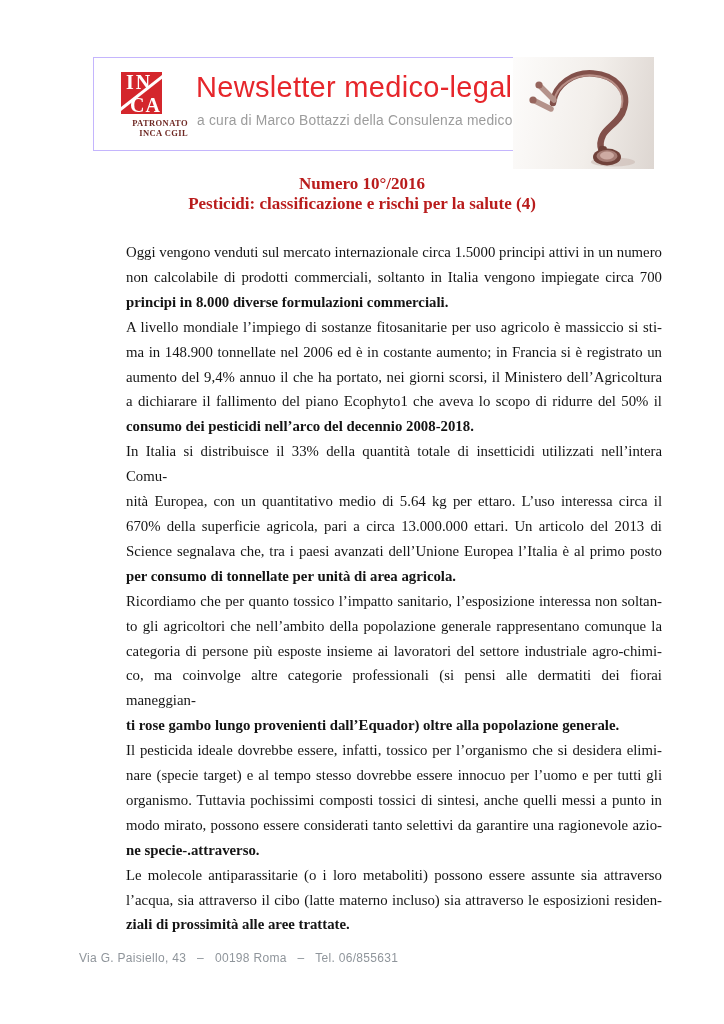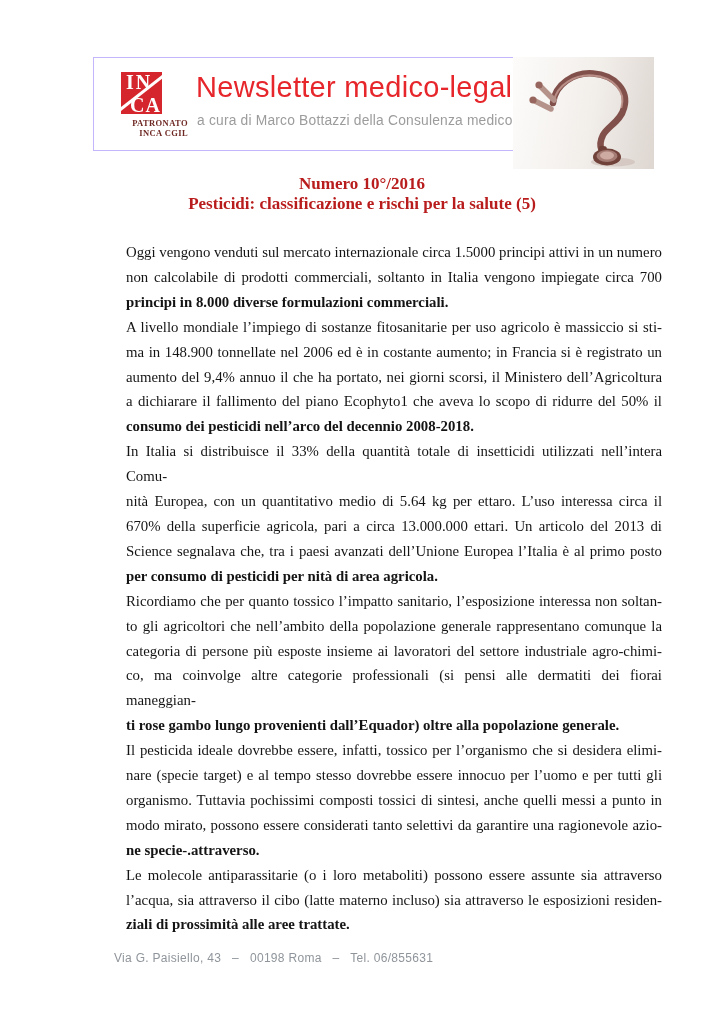--- a/index.html
+++ b/index.html
@@ -32,21 +32,21 @@
   .doc-heading{position:absolute;left:0;top:174px;width:724px;text-align:center;
                color:#b91c1c;font:bold 17px/20px "Liberation Serif",serif;}
 
   
   .article{position:absolute;left:97px;top:240px;width:536px;color:#141414;
            font:400 14.8px/24.9px "Liberation Serif",serif;margin-left:29px;}
   .pline{text-align:justify;text-align-last:justify;}
   .pline.last{text-align:left;text-align-last:left;font-weight:bold;}
 
   
-  .footer{position:absolute;left:114px;top:951px;color:#8f959b;white-space:pre;
+  .footer{position:absolute;left:79px;top:951px;color:#8f959b;white-space:pre;
           font:400 12px/15px "Liberation Sans",sans-serif;letter-spacing:0.3px;}
 </style>
 </head>
 <body>
 
 <div id="page">
 
   <div class="header-box">
     <div class="logo-square">
       <span class="logo-line1">IN</span>
@@ -72,37 +72,37 @@
         <rect x="85.5" y="89" width="8" height="9" rx="2.5" fill="#6e4038" transform="rotate(10 89.5 93.5)"></rect>
         <ellipse cx="94" cy="100" rx="14" ry="8.5" fill="#70423a"></ellipse>
         <ellipse cx="94" cy="99" rx="10.5" ry="6" fill="#a57c74"></ellipse>
         <ellipse cx="94" cy="98.5" rx="7" ry="4" fill="#cdaaa2"></ellipse>
       </svg>
     </div>
   </div>
 
   <div class="doc-heading">
     <div>Numero 10°/2016</div>
-    <div>Pesticidi: classificazione e rischi per la salute (5)</div>
+    <div>Pesticidi: classificazione e rischi per la salute (4)</div>
   </div>
 
   <div class="article">
       <div class="pline">Oggi vengono venduti sul mercato internazionale circa 1.5000 principi attivi in un numero</div>
       <div class="pline">non calcolabile di prodotti commerciali, soltanto in Italia vengono impiegate circa 700</div>
       <div class="pline last">principi in 8.000 diverse formulazioni commerciali.</div>
       <div class="pline">A livello mondiale l’impiego di sostanze fitosanitarie per uso agricolo è massiccio  si sti-</div>
       <div class="pline">ma in 148.900 tonnellate nel 2006 ed è in costante aumento;  in Francia si è registrato un</div>
       <div class="pline">aumento del 9,4% annuo il che ha portato, nei giorni scorsi,  il Ministero dell’Agricoltura</div>
       <div class="pline">a dichiarare il fallimento del piano Ecophyto1 che aveva lo scopo di ridurre del 50% il</div>
       <div class="pline last">consumo dei pesticidi nell’arco del decennio 2008-2018.</div>
       <div class="pline">In Italia si distribuisce il 33% della quantità totale di insetticidi utilizzati nell’intera Comu-</div>
       <div class="pline">nità Europea, con un quantitativo medio di 5.64 kg per ettaro. L’uso interessa circa il</div>
       <div class="pline">670% della superficie agricola, pari a circa 13.000.000 ettari. Un articolo del 2013 di</div>
       <div class="pline">Science  segnalava che, tra i paesi avanzati dell’Unione Europea l’Italia è al primo posto</div>
-      <div class="pline last">per consumo di pesticidi per nità di area agricola.</div>
+      <div class="pline last">per consumo di tonnellate per unità di area agricola.</div>
       <div class="pline">Ricordiamo che per quanto tossico l’impatto sanitario, l’esposizione interessa non soltan-</div>
       <div class="pline">to gli agricoltori che nell’ambito della popolazione generale rappresentano comunque la</div>
       <div class="pline">categoria di persone  più esposte insieme  ai lavoratori del settore industriale agro-chimi-</div>
       <div class="pline">co, ma coinvolge altre categorie professionali (si pensi alle dermatiti dei fiorai maneggian-</div>
       <div class="pline last">ti rose gambo lungo provenienti dall’Equador)  oltre alla popolazione generale.</div>
       <div class="pline">Il pesticida ideale dovrebbe essere, infatti, tossico  per l’organismo che si desidera elimi-</div>
       <div class="pline">nare (specie target)  e al tempo stesso dovrebbe essere innocuo per l’uomo e per tutti gli</div>
       <div class="pline">organismo. Tuttavia pochissimi composti tossici di sintesi, anche quelli messi a punto in</div>
       <div class="pline">modo mirato, possono essere considerati tanto selettivi da garantire una ragionevole azio-</div>
       <div class="pline last">ne  specie-.attraverso.</div>

